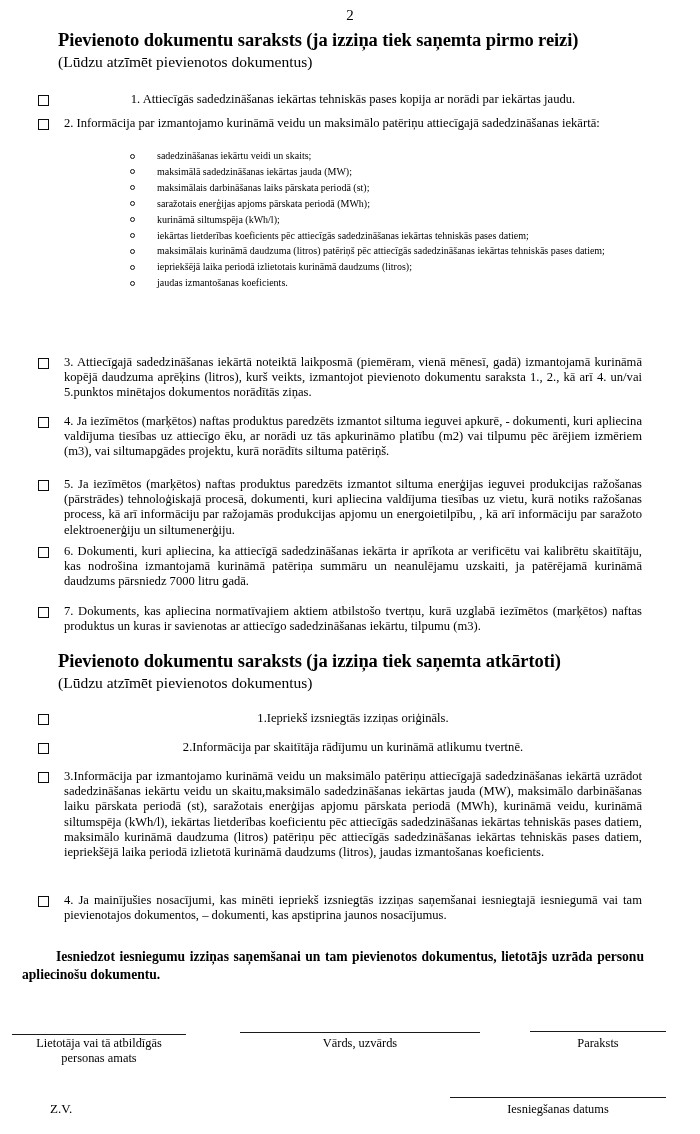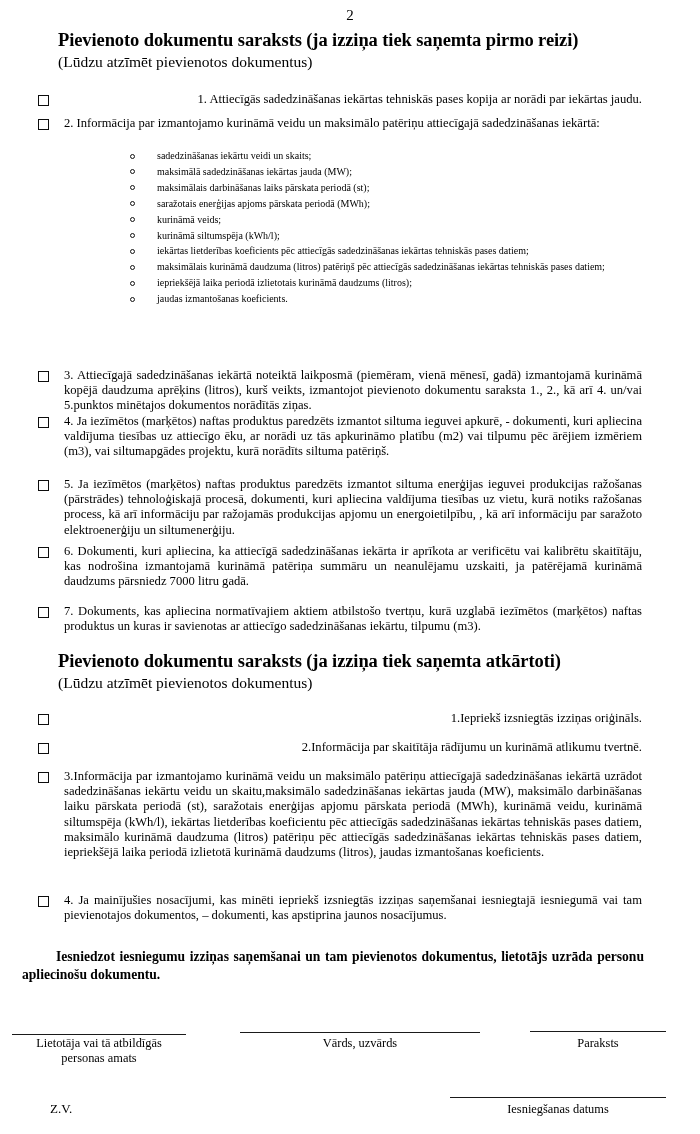--- a/index.html
+++ b/index.html
@@ -70,21 +70,21 @@
     box-sizing: border-box;
   }
   .item-text {
     display: block;
     margin-left: 26px;
     font-size: 12.6px;
     line-height: 15.2px;
     text-align: justify;
     text-justify: inter-word;
   }
-  .item-text.nojust { text-align: right; }
+  .item-text.nojust { text-align: center; }
 
   
   .sublist {
     position: absolute;
     left: 130px;
     width: 512px;
   }
   .subitem {
     position: relative;
     min-height: 15px;
@@ -176,45 +176,41 @@
     <div class="subitem">
       <span class="bullet-circle"></span>
       <span class="subitem-text nojust">maksimālais darbināšanas laiks pārskata periodā (st);</span>
     </div>
     <div class="subitem">
       <span class="bullet-circle"></span>
       <span class="subitem-text nojust">saražotais enerģijas apjoms pārskata periodā (MWh);</span>
     </div>
     <div class="subitem">
       <span class="bullet-circle"></span>
-      <span class="subitem-text nojust">kurināmā veids;</span>
-    </div>
-    <div class="subitem">
-      <span class="bullet-circle"></span>
       <span class="subitem-text nojust">kurināmā siltumspēja (kWh/l);</span>
     </div>
     <div class="subitem">
       <span class="bullet-circle"></span>
       <span class="subitem-text">iekārtas lietderības koeficients pēc attiecīgās sadedzināšanas iekārtas tehniskās pases datiem;</span>
     </div>
     <div class="subitem">
       <span class="bullet-circle"></span>
       <span class="subitem-text">maksimālais kurināmā daudzuma (litros) patēriņš pēc attiecīgās sadedzināšanas iekārtas tehniskās pases datiem;</span>
     </div>
     <div class="subitem">
       <span class="bullet-circle"></span>
       <span class="subitem-text nojust">iepriekšējā laika periodā izlietotais kurināmā daudzums (litros);</span>
     </div>
     <div class="subitem">
       <span class="bullet-circle"></span>
       <span class="subitem-text nojust">jaudas izmantošanas koeficients.</span>
     </div>
   </div>
 
-  <div class="item" style="top:368px;">
+  <div class="item" style="top:355px;">
     <span class="checkbox"></span>
     <span class="item-text">3. Attiecīgajā sadedzināšanas iekārtā noteiktā laikposmā (piemēram, vienā mēnesī, gadā) izmantojamā kurināmā kopējā daudzuma aprēķins (litros), kurš veikts, izmantojot pievienoto dokumentu saraksta 1., 2., kā arī 4. un/vai 5.punktos minētajos dokumentos norādītās ziņas.</span>
   </div>
 
   <div class="item" style="top:414px;">
     <span class="checkbox"></span>
     <span class="item-text">4. Ja iezīmētos (marķētos) naftas produktus paredzēts izmantot siltuma ieguvei apkurē, - dokumenti, kuri apliecina valdījuma tiesības uz attiecīgo ēku, ar norādi uz tās apkurināmo platību (m2) vai tilpumu pēc ārējiem izmēriem (m3), vai siltumapgādes projektu, kurā norādīts siltuma patēriņš.</span>
   </div>
 
   <div class="item" style="top:477px;">

